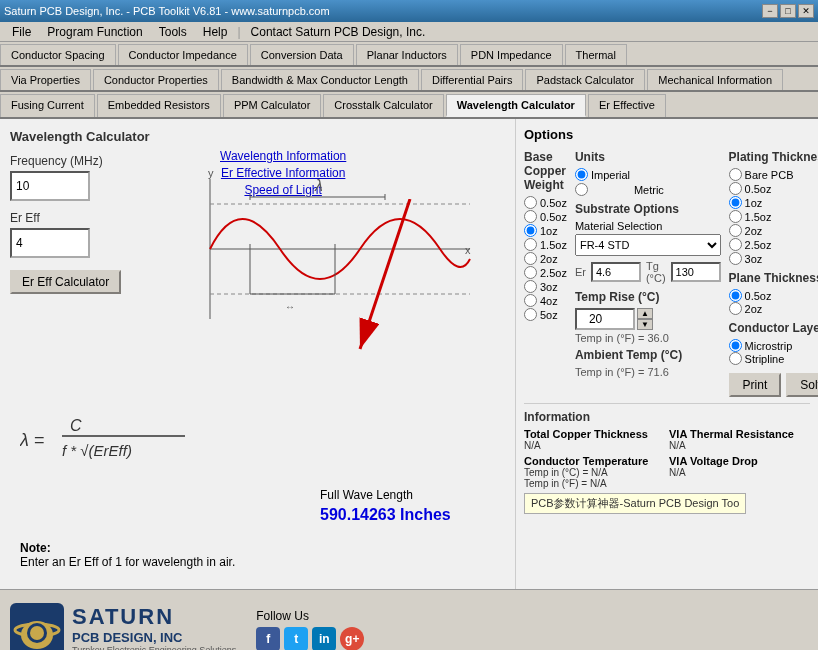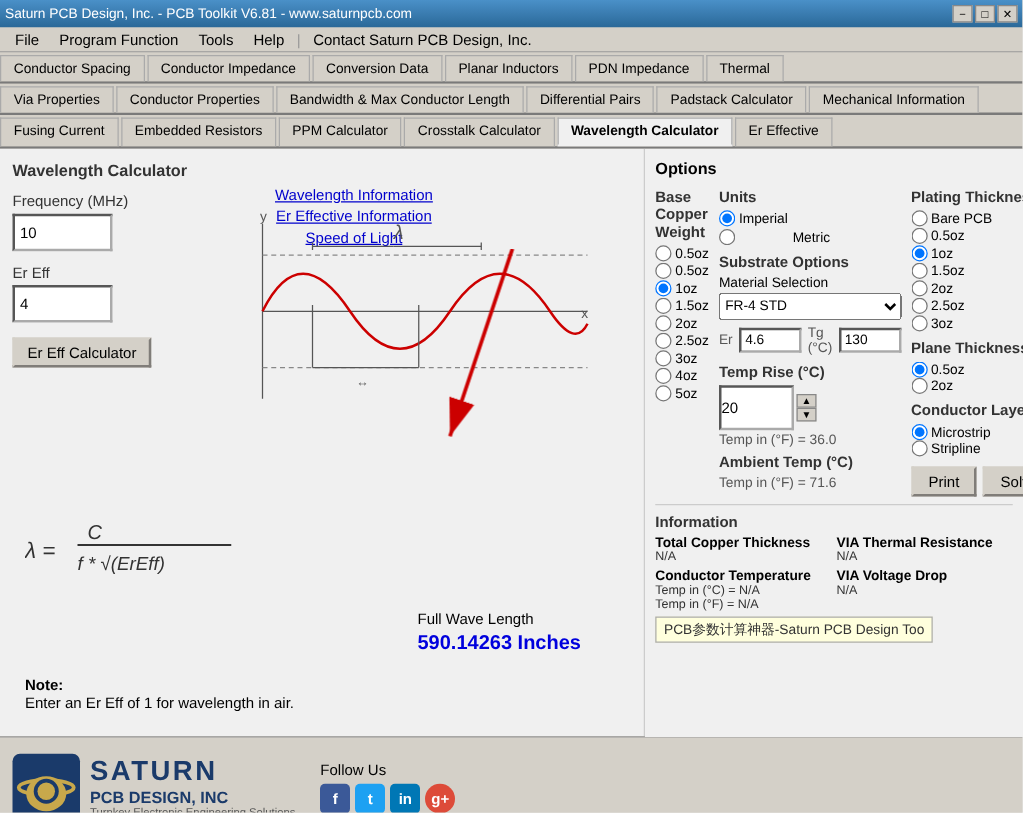--- a/index.html
+++ b/index.html
@@ -168,24 +168,24 @@
       height: 20px;
       border: 2px inset #aaa;
       font-size: 11px;
       padding: 1px 3px;
     }
     .small-label { font-size: 11px; color: #555; }
 
     .temp-input-row { display: flex; align-items: center; gap: 2px; }
     .temp-input {
       width: 60px;
-      height: 36px;
+      height: 22px;
       border: 2px inset #aaa;
       font-size: 12px;
-      padding: 2px 0;
+      padding: 2px 12px;
     }
     .spin-btn { width: 16px; height: 11px; border: 1px solid #888; background: #d4d0c8; font-size: 8px; cursor: pointer; display: flex; align-items: center; justify-content: center; }
 
     .temp-info { font-size: 11px; color: #555; margin-top: 2px; }
 
     .print-solve-row { display: flex; gap: 5px; margin-top: 4px; }
     .action-btn {
       background: #d4d0c8;
       border: 2px outset #d4d0c8;
       padding: 3px 12px;
@@ -377,21 +377,21 @@
         <text x="0" y="40" font-size="18" font-style="italic" fill="#333">λ =</text>
         <text x="50" y="25" font-size="16" font-style="italic" fill="#333">C</text>
         <line x1="42" y1="30" x2="165" y2="30" stroke="#333" stroke-width="1.5"></line>
         <text x="42" y="50" font-size="15" font-style="italic" fill="#333">f * √(ErEff)</text>
       </svg>
     </div>
 
     
 
     
-    <div style="position:absolute; bottom:65px; left:334px;">
+    <div style="position:absolute; bottom:65px; left:320px;">
       <div class="wl-label">Full Wave Length</div>
       <div class="result-value">590.14263 Inches</div>
     </div>
 
     
     <div style="position:absolute; bottom:20px; left:20px;">
       <div style="font-weight:bold;">Note:</div>
       <div>Enter an Er Eff of 1 for wavelength in air.</div>
     </div>
 

